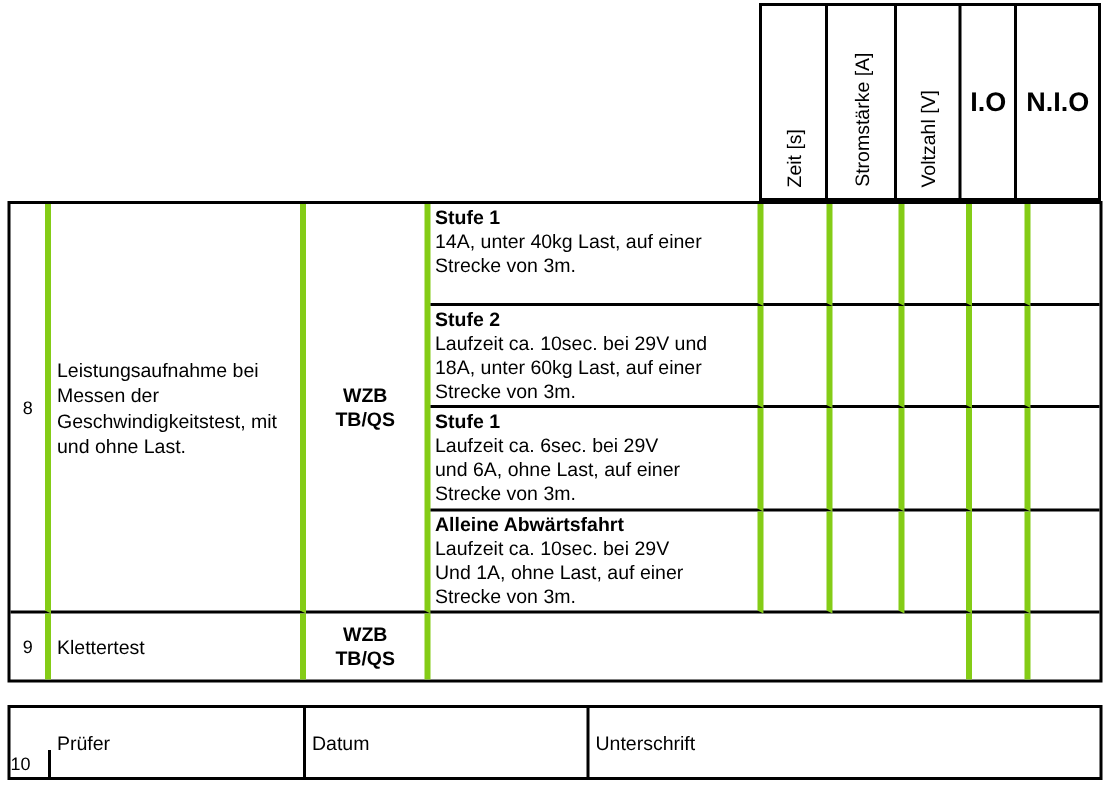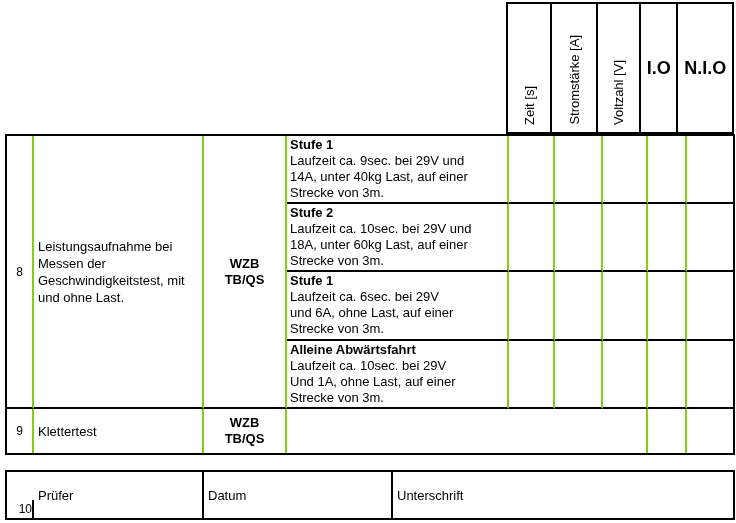--- a/index.html
+++ b/index.html
@@ -14,40 +14,40 @@
   .hcell.center{align-items:center;}
   .hcell.nr{border-right:none;}
   .vtext{writing-mode:vertical-rl;transform:rotate(180deg);font-size:13px;
          margin-bottom:7px;white-space:nowrap;}
   .htxt{font-size:18px;font-weight:bold;}
 
   
   .body-tbl{left:5px;top:134px;width:730px;height:321px;display:grid;
             grid-template-columns:27px 170px 83px 222px 46px 48px 45px 39px 46px;
             grid-template-rows:68px 68px 69px 68px auto;}
-  .cell{box-sizing:border-box;border-right:2px solid #84cc16;border-bottom:2px solid #000;
+  .cell{box-sizing:border-box;border-right:4px solid #84cc16;border-bottom:2px solid #000;
         overflow:hidden;}
   .cell.nr{border-right:none;}
   .cell.nb{border-bottom:none;}
   .numcell{display:flex;align-items:center;justify-content:center;font-size:12px;}
   .desccell{display:flex;flex-direction:column;justify-content:center;
             padding-left:4px;font-size:13px;line-height:17px;}
   .wzbcell{display:flex;flex-direction:column;justify-content:center;align-items:center;
            font-size:13px;font-weight:bold;line-height:16px;text-align:center;}
   .stepcell{padding:1px 2px 0 3px;font-size:13px;line-height:16px;}
   .step-title{font-weight:bold;white-space:nowrap;}
   .line{white-space:nowrap;}
 
   
   .foot-tbl{left:5px;top:470px;width:730px;height:50px;display:grid;
             grid-template-columns:27px 170px 189px 340px;}
   .fcell{box-sizing:border-box;border-right:2px solid #000;display:flex;
          align-items:center;padding-left:4px;font-size:13px;}
   .fcell.nr{border-right:none;}
-  .fcell.num{justify-content:flex-end;padding-left:0;font-size:12px;margin-top:28px;}
+  .fcell.num{justify-content:flex-start;padding-left:0;font-size:12px;margin-top:28px;}
   .fcell.bold{font-weight:normal;}
 </style>
 </head>
 <body>
 
 <div class="page">
 
   <div class="tbl header-tbl">
     <div class="hcell" style="width:46px">
       <span class="vtext">Zeit [s]</span>
@@ -77,21 +77,20 @@
       <div class="line">Geschwindigkeitstest, mit</div>
       <div class="line">und ohne Last.</div>
     </div>
     <div class="cell wzbcell" style="grid-area:1/3/5/4">
       <div>WZB</div>
       <div>TB/QS</div>
     </div>
 
     <div class="cell stepcell" style="grid-area:1/4/2/5">
       <div class="step-title">Stufe 1</div>
-      <div class="line">Laufzeit ca. 9sec. bei 29V und</div>
       <div class="line">14A, unter 40kg Last, auf einer</div>
       <div class="line">Strecke von 3m.</div>
     </div>
     <div class="cell stepcell" style="grid-area:2/4/3/5">
       <div class="step-title">Stufe 2</div>
       <div class="line">Laufzeit ca. 10sec. bei 29V und</div>
       <div class="line">18A, unter 60kg Last, auf einer</div>
       <div class="line">Strecke von 3m.</div>
     </div>
     <div class="cell stepcell" style="grid-area:3/4/4/5">

